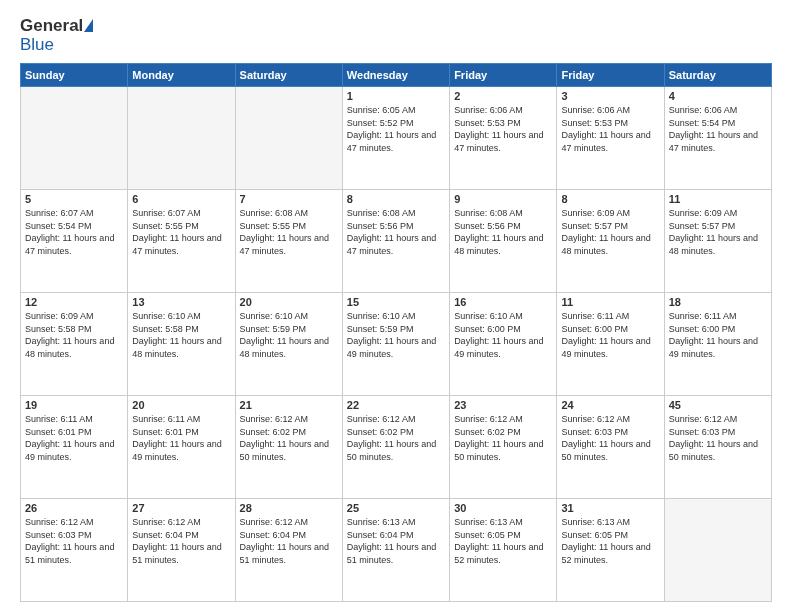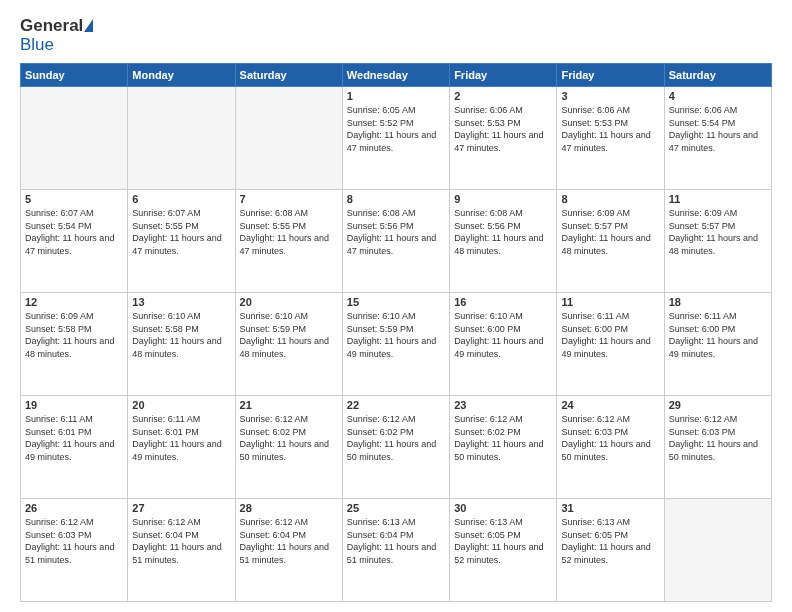--- a/index.html
+++ b/index.html
@@ -236,21 +236,21 @@
           </td>
           <td>
             <span class="day-num">23</span>
             <div class="day-info">Sunrise: 6:12 AM<br>Sunset: 6:02 PM<br>Daylight: 11 hours and 50 minutes.</div>
           </td>
           <td>
             <span class="day-num">24</span>
             <div class="day-info">Sunrise: 6:12 AM<br>Sunset: 6:03 PM<br>Daylight: 11 hours and 50 minutes.</div>
           </td>
           <td>
-            <span class="day-num">29</span>
+            <span class="day-num">45</span>
             <div class="day-info">Sunrise: 6:12 AM<br>Sunset: 6:03 PM<br>Daylight: 11 hours and 50 minutes.</div>
           </td>
         </tr>
         <tr>
           <td>
             <span class="day-num">26</span>
             <div class="day-info">Sunrise: 6:12 AM<br>Sunset: 6:03 PM<br>Daylight: 11 hours and 51 minutes.</div>
           </td>
           <td>
             <span class="day-num">27</span>

